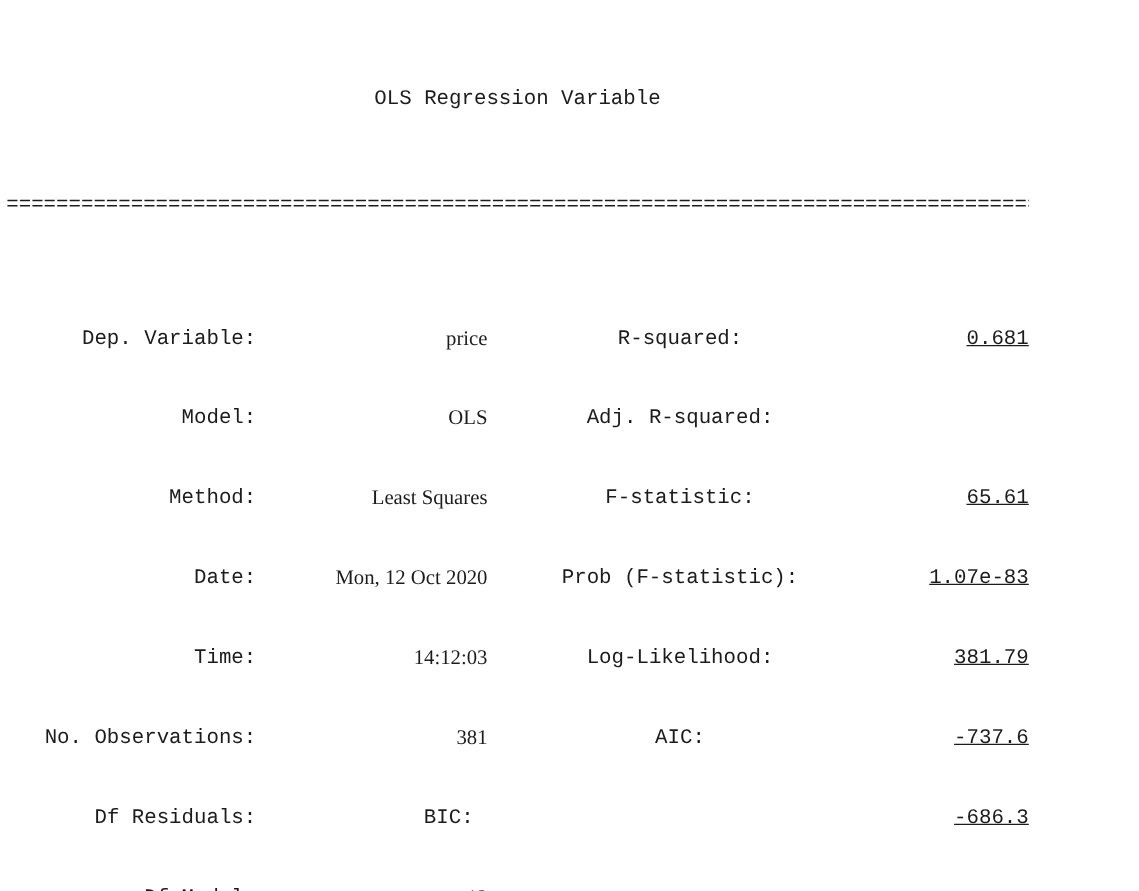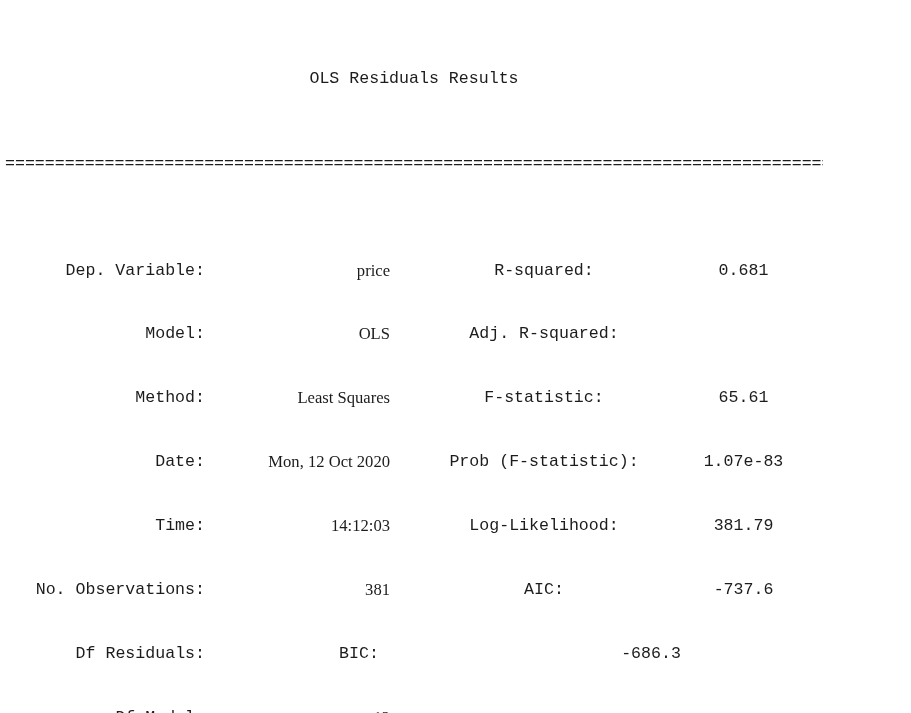--- a/index.html
+++ b/index.html
@@ -29,28 +29,28 @@
     overflow: hidden;
     white-space: nowrap;
   }
   .sep.narrow { width: 818px; }
   
   .irow { display: flex; width: 818px; }
   .il   { width: 200px; text-align: right; }
   .ivl  { width: 185px; text-align: right; font-family: Liberation Serif, serif; }
   .igap { width: 34px; }
   .irl  { width: 240px; text-align: center; }
-  .ivr  { flex: 1; text-align: center; }
+  .ivr  { flex: 1; text-align: right; text-decoration: underline; }
 </style>
 </head>
 <body>
 
 <div class="sheet">
 
-  <div class="line title">OLS Residuals Results</div>
+  <div class="line title">OLS Regression Variable</div>
 
   <div class="line sep narrow fill-eq">============================================================================================================================================</div>
 
   
   <div class="irow line">
     <span class="il">Dep. Variable:</span><span class="ivl">price</span><span class="igap"></span><span class="irl">R-squared:</span><span class="ivr">0.681</span>
   </div>
   <div class="irow line">
     <span class="il">Model:</span><span class="ivl">OLS</span><span class="igap"></span><span class="irl">Adj. R-squared:</span>
   </div>

